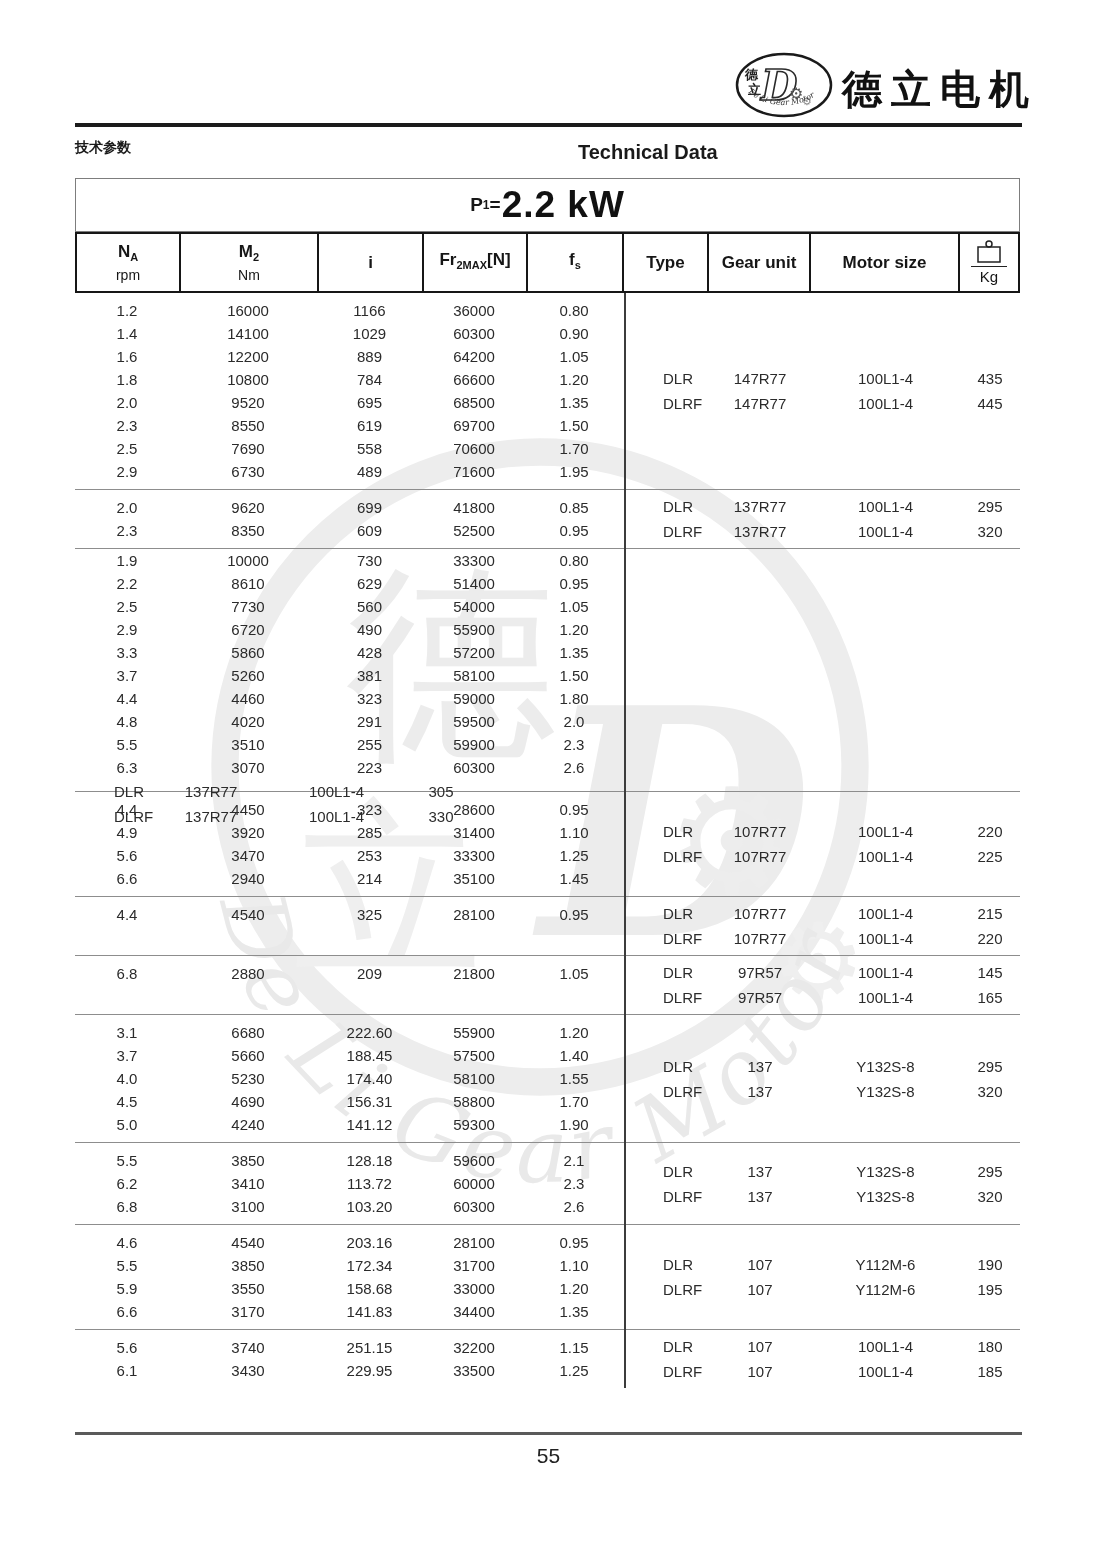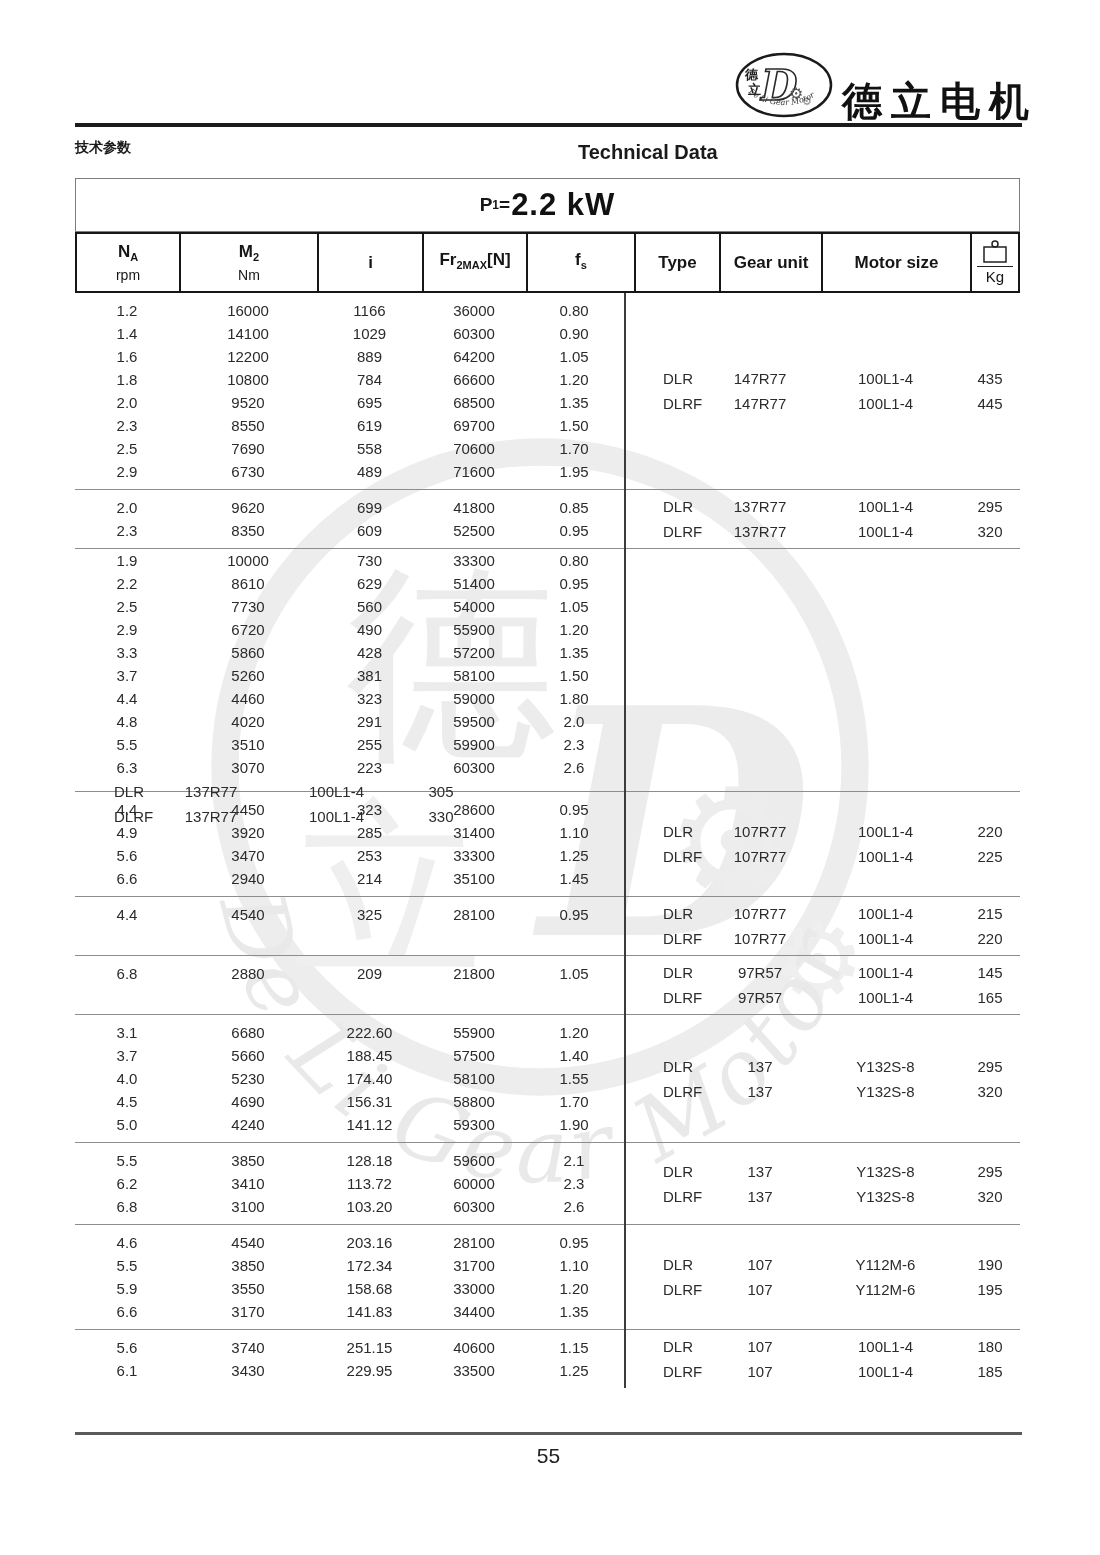--- a/index.html
+++ b/index.html
@@ -4,41 +4,41 @@
 <style>
   html,body{margin:0;padding:0;background:#ffffff;}
   body{width:1100px;height:1555px;font-family:"Liberation Sans",sans-serif;position:relative;overflow:hidden;}
   .page{position:relative;width:1100px;height:1555px;background:#fff;}
 
   
   .wm{position:absolute;left:120px;top:410px;z-index:0;}
 
   
   .logo-svg{position:absolute;left:733px;top:50px;z-index:1;}
-  .brand-cn{position:absolute;left:842px;top:74px;z-index:1;
+  .brand-cn{position:absolute;left:842px;top:62px;z-index:1;
     font-family:Liberation Serif, serif;font-weight:bold;font-size:40px;letter-spacing:9px;color:#111;}
   .top-rule{position:absolute;left:75px;top:123px;width:947px;height:4px;background:#1b1b1b;z-index:1;}
   .sec-cn{position:absolute;left:75px;top:139px;font-size:14px;font-weight:bold;color:#1a1a1a;z-index:1;}
   .sec-en{position:absolute;left:578px;top:141px;font-size:20px;font-weight:bold;color:#1a1a1a;z-index:1;}
 
   
   .power-box{position:absolute;left:75px;top:178px;width:945px;height:54px;border:1.5px solid #7d7d7d;
     box-sizing:border-box;display:flex;align-items:center;justify-content:center;z-index:1;background:transparent;}
   .p-pre{font-size:19px;font-weight:bold;color:#161616;}
   .p-sub{font-size:12px;font-weight:bold;color:#161616;vertical-align:sub;}
   .p-eq{font-size:19px;font-weight:bold;color:#161616;}
-  .p-val{font-size:31px;font-weight:800;color:#111;letter-spacing:1px;margin-left:1px;}
+  .p-val{font-size:37px;font-weight:800;color:#111;letter-spacing:1px;margin-left:1px;}
 
   
   .thead{position:absolute;left:75px;top:232px;width:945px;height:61px;box-sizing:border-box;
     border:2px solid #161616;display:flex;z-index:1;background:transparent;}
   .hcell{box-sizing:border-box;border-right:2px solid #161616;display:flex;flex-direction:column;
     align-items:center;justify-content:center;color:#161616;}
   .hcell:last-child{border-right:none;flex:1;}
-  .h0{width:104px;}.h1{width:138px;}.h2{width:105px;}.h3{width:104px;}.h4{width:108px;}
+  .h0{width:104px;}.h1{width:138px;}.h2{width:105px;}.h3{width:104px;}.h4{width:96px;}
   .h5{width:85px;}.h6{width:102px;}.h7{width:149px;}
   .hmain{font-size:17px;font-weight:bold;line-height:19px;}
   .hsub{font-size:11px;font-weight:bold;vertical-align:sub;}
   .hunit{font-size:14px;font-weight:normal;line-height:16px;}
   .kg-divider{width:36px;height:1.5px;background:#222;margin:2px 0 1px 0;}
   .kg-label{font-size:15px;line-height:17px;font-weight:normal;}
 
   
   .tbody{position:absolute;left:75px;top:293px;width:945px;z-index:1;}
   .group{display:flex;}
@@ -596,21 +596,21 @@
           </div>
         </div>
       </div>
       <div class="gsep"></div>
       <div class="group" style="height: 58px;">
         <div class="gleft">
           <div class="trow">
             <div class="tc tc0">5.6</div>
             <div class="tc tc1">3740</div>
             <div class="tc tc2">251.15</div>
-            <div class="tc tc3">40600</div>
+            <div class="tc tc3">32200</div>
             <div class="tc tc4">1.15</div>
           </div>
           <div class="trow">
             <div class="tc tc0">6.1</div>
             <div class="tc tc1">3430</div>
             <div class="tc tc2">229.95</div>
             <div class="tc tc3">33500</div>
             <div class="tc tc4">1.25</div>
           </div>
         </div>

